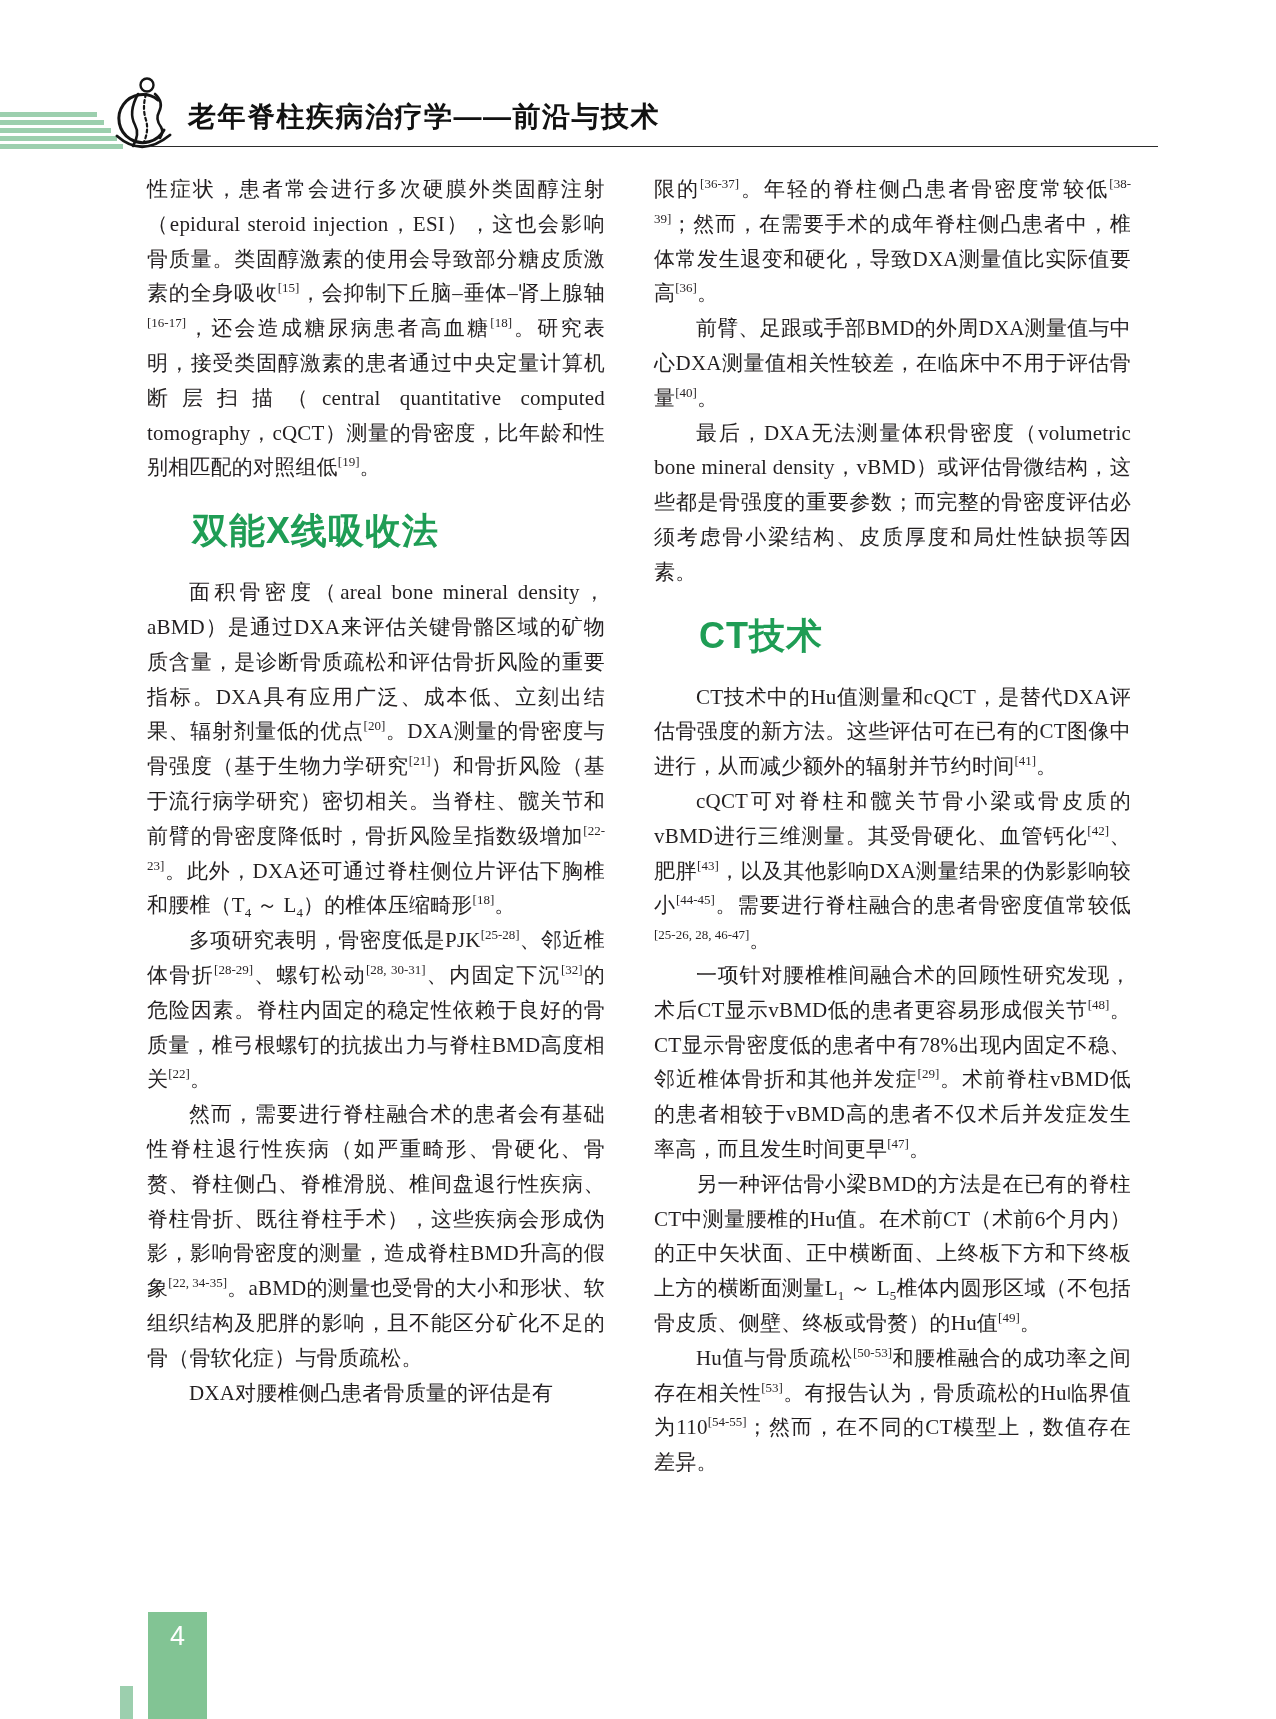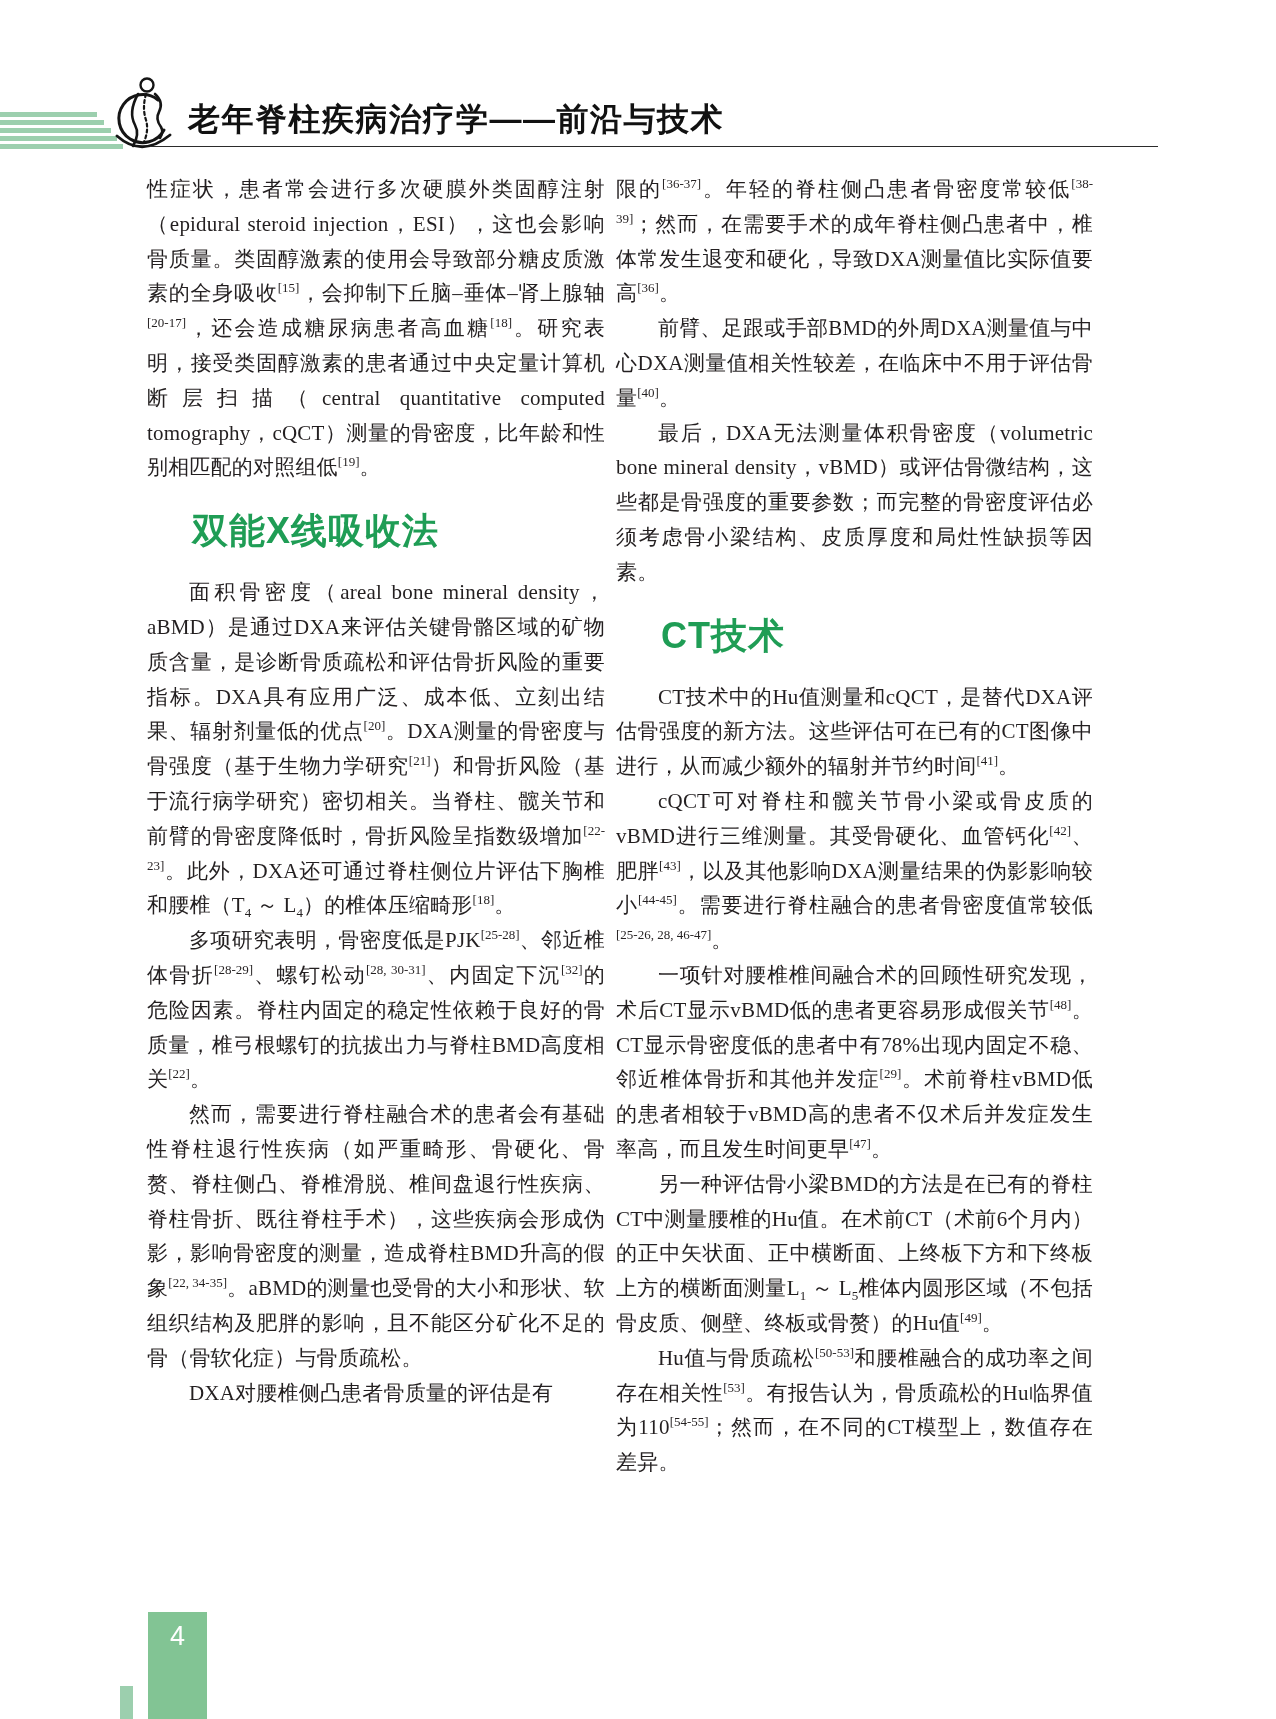--- a/index.html
+++ b/index.html
@@ -20,32 +20,32 @@
   .stripes div{height:5px;background:var(--stripe-green);margin-bottom:3px;}
   .stripes div:nth-child(1){width:97px;}
   .stripes div:nth-child(2){width:104px;}
   .stripes div:nth-child(3){width:111px;}
   .stripes div:nth-child(4){width:117px;}
   .stripes div:nth-child(5){width:123px;}
   .logo{position:absolute;left:112px;top:74px;}
   .book-title{
     position:absolute;left:188px;top:98px;
     font-family:"Liberation Sans","DejaVu Sans",sans-serif;
-    font-weight:bold;font-size:32px;letter-spacing:1.5px;color:#111;
+    font-weight:bold;font-size:28px;letter-spacing:1.5px;color:#111;
     white-space:nowrap;
   }
   .header-rule{position:absolute;left:150px;top:146px;width:1008px;border-top:1.8px solid #2b2b2b;}
   
   .col{
     position:absolute;top:172px;
     font-size:21px;line-height:34.8px;text-align:justify;
     letter-spacing:0.2px;
   }
   .col-left{left:147px;width:458px;}
-  .col-right{left:616px;width:477px;}
+  .col-right{left:654px;width:477px;}
   .col p{margin:0;}
   .col p.indent{text-indent:2em;}
   .col h2{
     font-family:"Liberation Sans","DejaVu Sans",sans-serif;
     color:var(--heading-green);
     font-size:36px;line-height:30px;font-weight:bold;
     margin:31px 0 29px 45px;letter-spacing:1px;text-align:left;
   }
   .col sup{font-size:13px;line-height:0;vertical-align:super;letter-spacing:0;}
   .col sub{font-size:13px;line-height:0;vertical-align:sub;letter-spacing:0;}
@@ -86,21 +86,21 @@
     <path d="M 34 20 Q 30 34 34 46 Q 37 56 32 68" fill="none" stroke="#151515" stroke-width="2.2" stroke-dasharray="3 3" stroke-linecap="round"></path>
 
     <path d="M 5 62 Q 30 84 58 61" fill="none" stroke="#151515" stroke-width="2.8" stroke-linecap="round"></path>
   </svg>
 
   <div class="book-title">老年脊柱疾病治疗学——前沿与技术</div>
   <div class="header-rule"></div>
 </div>
 
 <div class="col col-left" id="col-left">
-    <p>性症状，患者常会进行多次硬膜外类固醇注射（epidural steroid injection，ESI），这也会影响骨质量。类固醇激素的使用会导致部分糖皮质激素的全身吸收<sup>[15]</sup>，会抑制下丘脑–垂体–肾上腺轴<sup>[20-17]</sup>，还会造成糖尿病患者高血糖<sup>[18]</sup>。研究表明，接受类固醇激素的患者通过中央定量计算机断层扫描（central quantitative computed tomography，cQCT）测量的骨密度，比年龄和性别相匹配的对照组低<sup>[19]</sup>。</p>
+    <p>性症状，患者常会进行多次硬膜外类固醇注射（epidural steroid injection，ESI），这也会影响骨质量。类固醇激素的使用会导致部分糖皮质激素的全身吸收<sup>[15]</sup>，会抑制下丘脑–垂体–肾上腺轴<sup>[16-17]</sup>，还会造成糖尿病患者高血糖<sup>[18]</sup>。研究表明，接受类固醇激素的患者通过中央定量计算机断层扫描（central quantitative computed tomography，cQCT）测量的骨密度，比年龄和性别相匹配的对照组低<sup>[19]</sup>。</p>
     <h2>双能X线吸收法</h2>
     <p class="indent">面积骨密度（areal bone mineral density，aBMD）是通过DXA来评估关键骨骼区域的矿物质含量，是诊断骨质疏松和评估骨折风险的重要指标。DXA具有应用广泛、成本低、立刻出结果、辐射剂量低的优点<sup>[20]</sup>。DXA测量的骨密度与骨强度（基于生物力学研究<sup>[21]</sup>）和骨折风险（基于流行病学研究）密切相关。当脊柱、髋关节和前臂的骨密度降低时，骨折风险呈指数级增加<sup>[22-23]</sup>。此外，DXA还可通过脊柱侧位片评估下胸椎和腰椎（T<sub>4</sub> ～ L<sub>4</sub>）的椎体压缩畸形<sup>[18]</sup>。</p>
     <p class="indent">多项研究表明，骨密度低是PJK<sup>[25-28]</sup>、邻近椎体骨折<sup>[28-29]</sup>、螺钉松动<sup>[28, 30-31]</sup>、内固定下沉<sup>[32]</sup>的危险因素。脊柱内固定的稳定性依赖于良好的骨质量，椎弓根螺钉的抗拔出力与脊柱BMD高度相关<sup>[22]</sup>。</p>
     <p class="indent">然而，需要进行脊柱融合术的患者会有基础性脊柱退行性疾病（如严重畸形、骨硬化、骨赘、脊柱侧凸、脊椎滑脱、椎间盘退行性疾病、脊柱骨折、既往脊柱手术），这些疾病会形成伪影，影响骨密度的测量，造成脊柱BMD升高的假象<sup>[22, 34-35]</sup>。aBMD的测量也受骨的大小和形状、软组织结构及肥胖的影响，且不能区分矿化不足的骨（骨软化症）与骨质疏松。</p>
     <p class="indent">DXA对腰椎侧凸患者骨质量的评估是有</p>
   </div>
 <div class="col col-right" id="col-right">
     <p>限的<sup>[36-37]</sup>。年轻的脊柱侧凸患者骨密度常较低<sup>[38-39]</sup>；然而，在需要手术的成年脊柱侧凸患者中，椎体常发生退变和硬化，导致DXA测量值比实际值要高<sup>[36]</sup>。</p>
     <p class="indent">前臂、足跟或手部BMD的外周DXA测量值与中心DXA测量值相关性较差，在临床中不用于评估骨量<sup>[40]</sup>。</p>
     <p class="indent">最后，DXA无法测量体积骨密度（volumetric bone mineral density，vBMD）或评估骨微结构，这些都是骨强度的重要参数；而完整的骨密度评估必须考虑骨小梁结构、皮质厚度和局灶性缺损等因素。</p>

